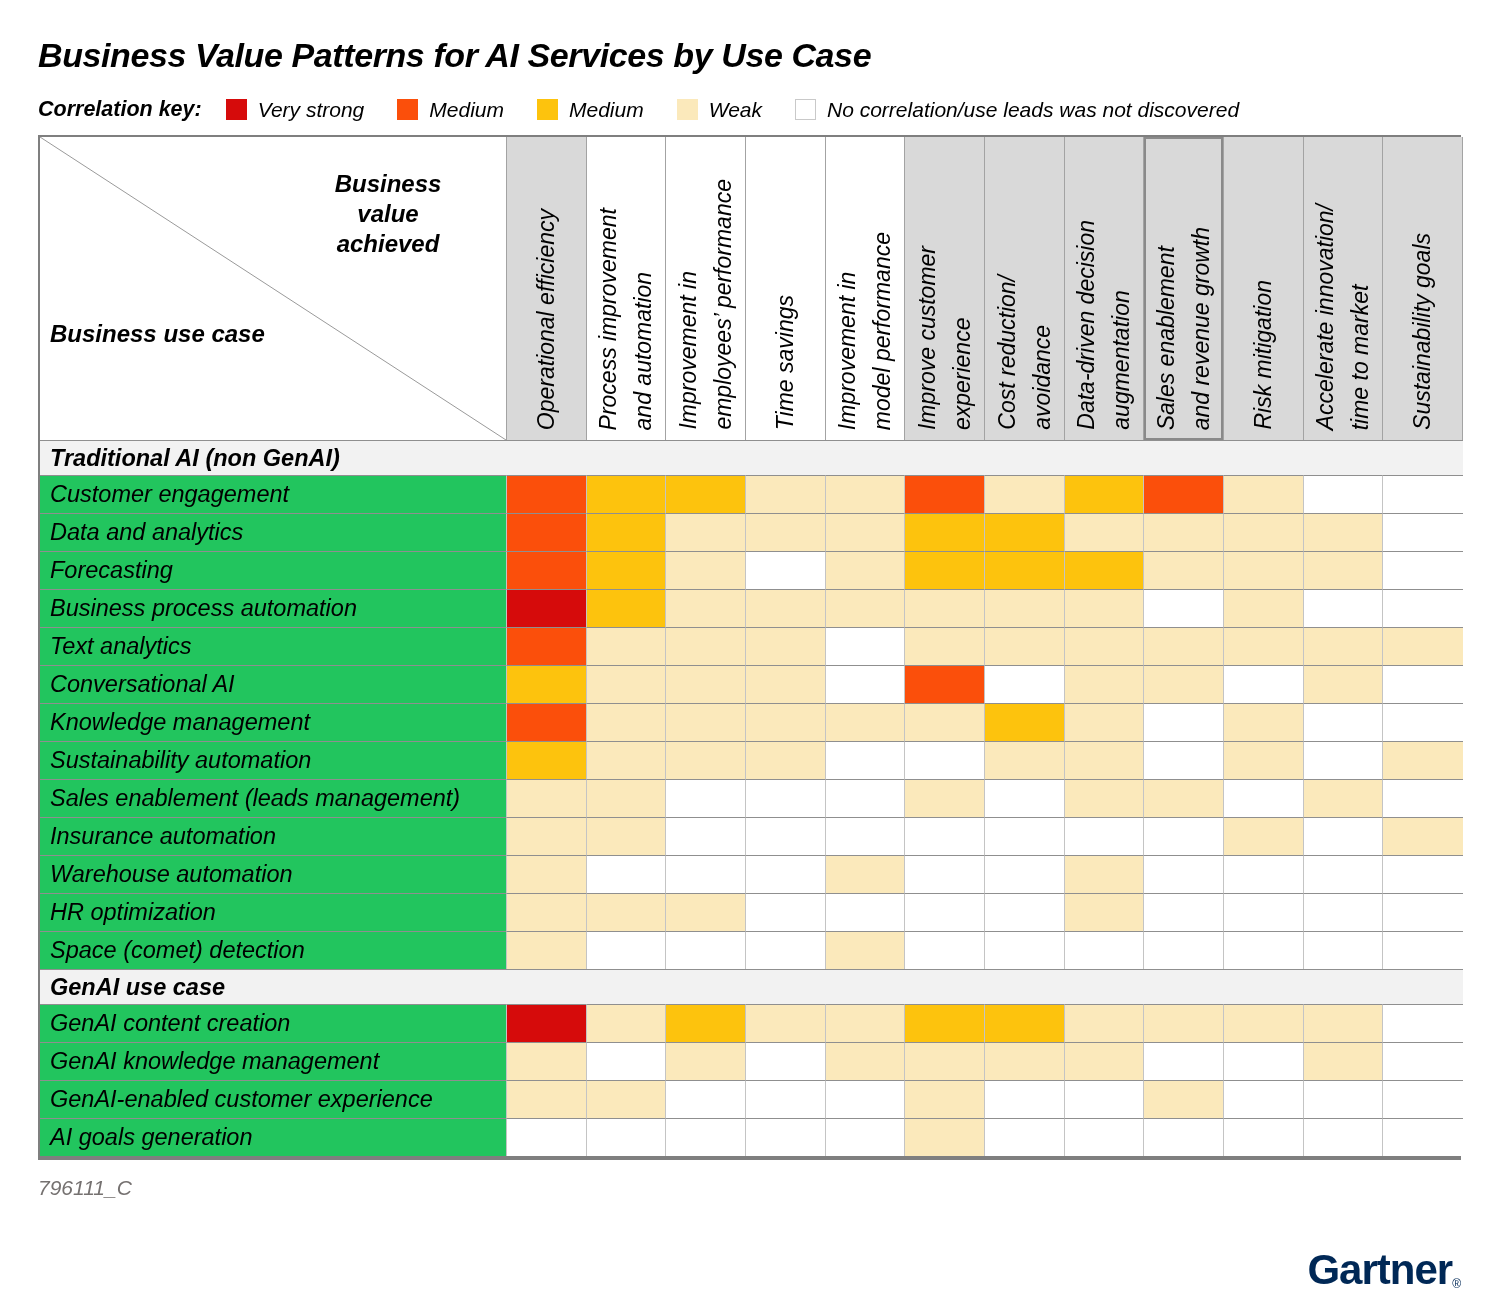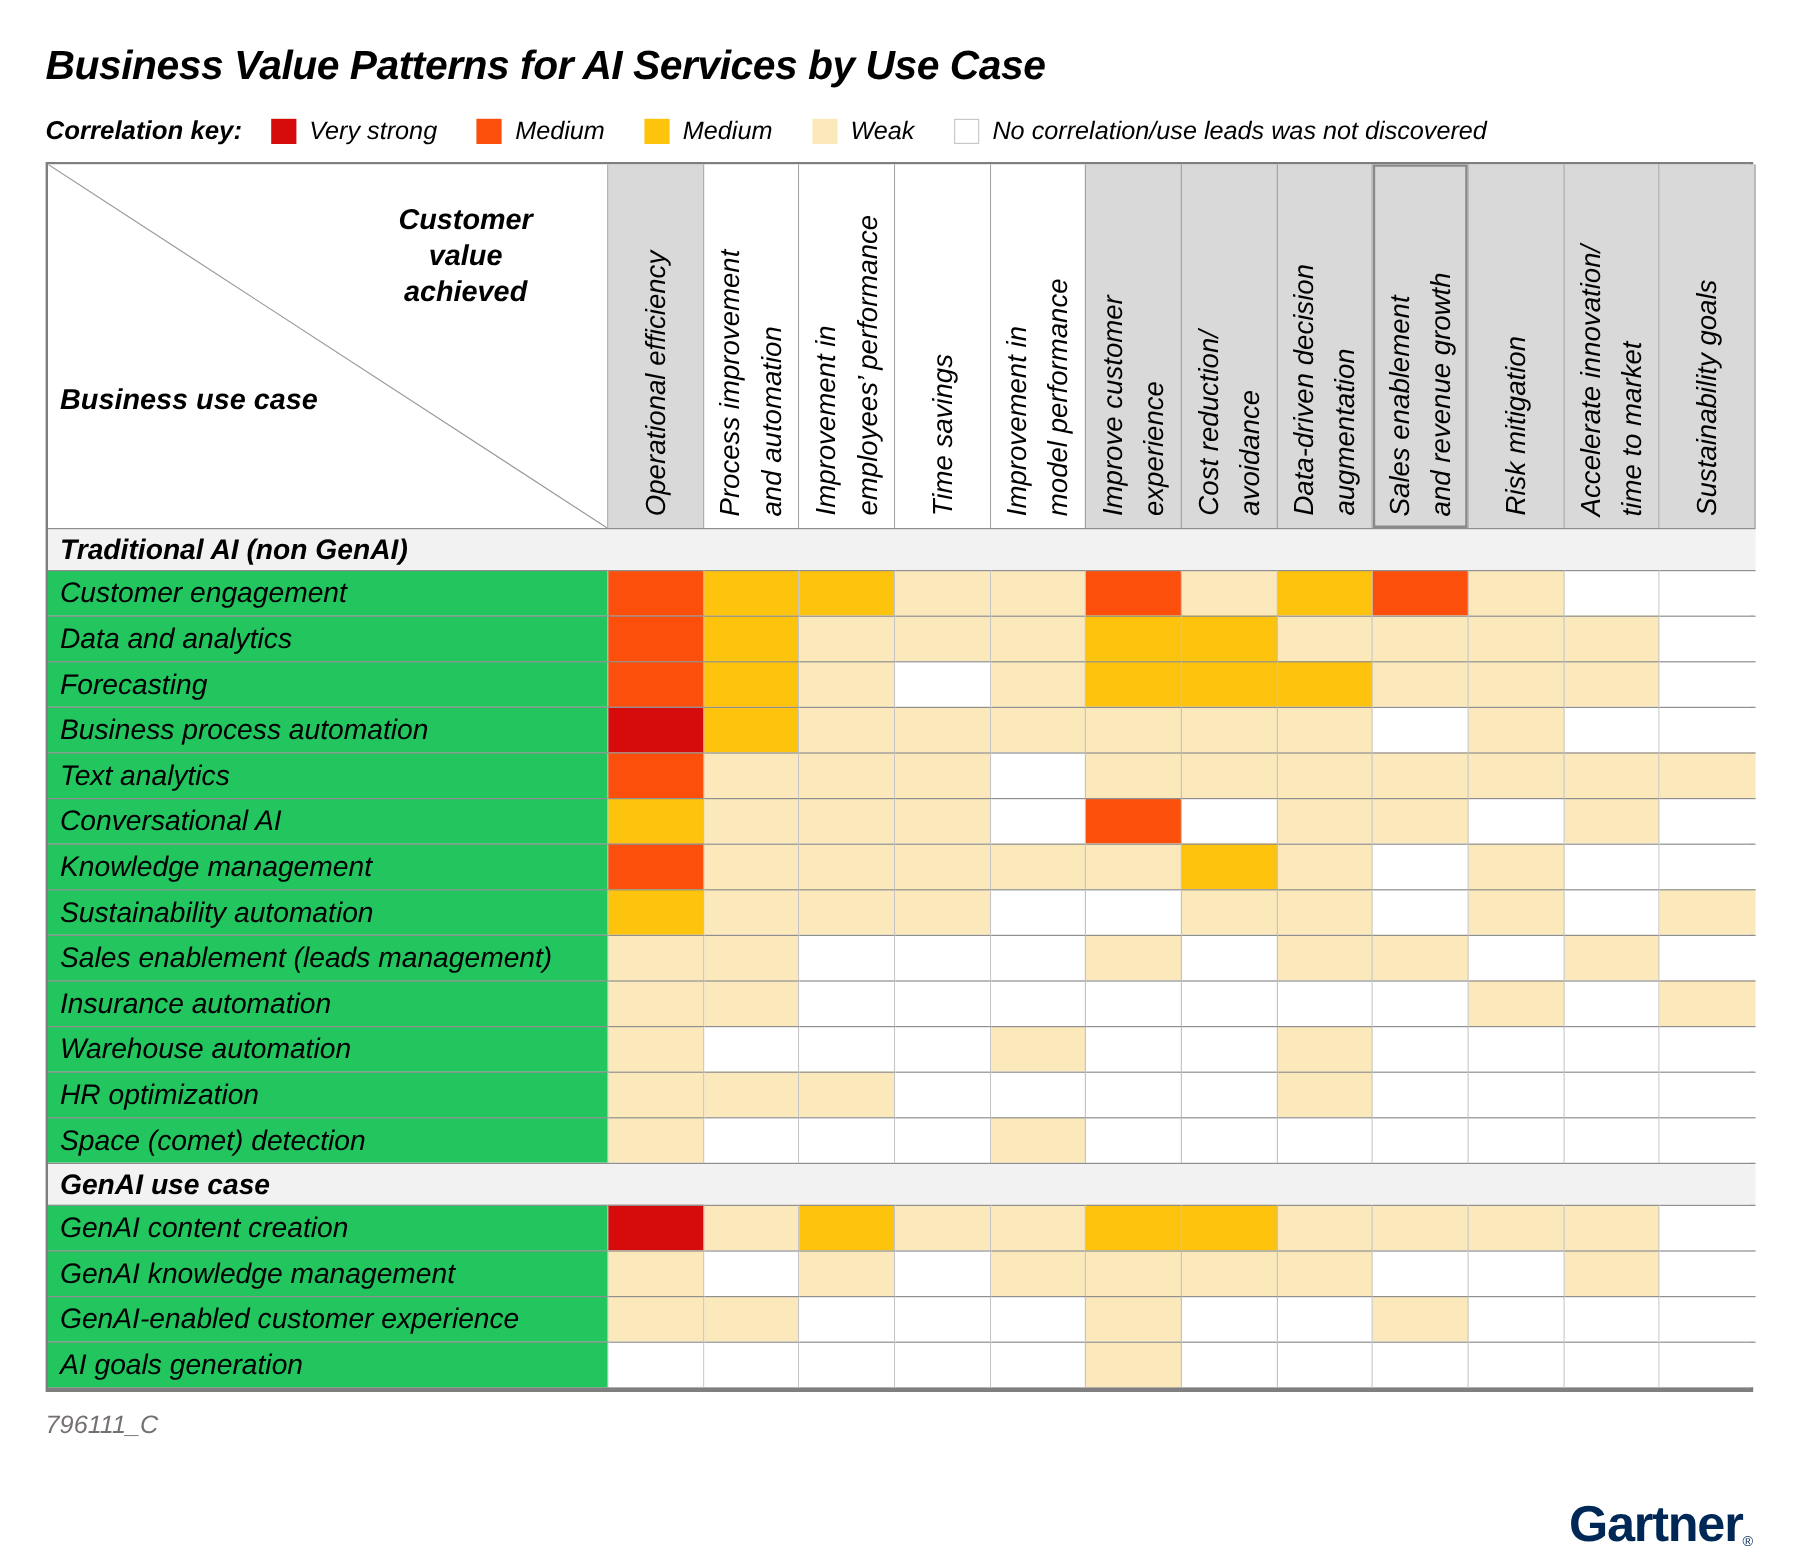--- a/index.html
+++ b/index.html
@@ -140,21 +140,21 @@
         <span class="swatch none"></span>
         <span>No correlation/use leads was not discovered</span>
       </span>
     </div>
 
   <div class="matrix">
     <div class="corner">
       <svg viewBox="0 0 100 100" preserveAspectRatio="none">
         <line x1="0" y1="0" x2="100" y2="100" stroke="#9a9a9a" stroke-width="1" vector-effect="non-scaling-stroke"></line>
       </svg>
-      <div class="top-label">Customer value achieved</div>
+      <div class="top-label">Business value achieved</div>
       <div class="bottom-label">Business use case</div>
     </div>
 
   <div class="hdr shaded">
         <span class="vtext">Operational efficiency</span>
       </div>
       <div class="hdr">
         <span class="vtext">Process improvement
 and automation</span>
       </div>

